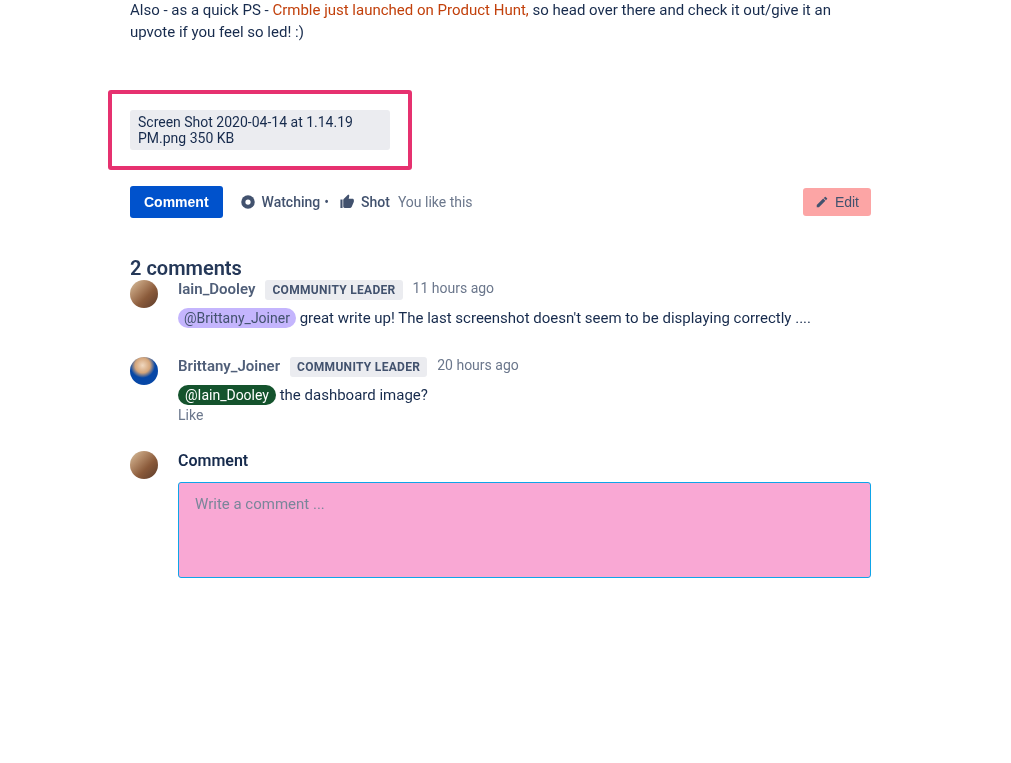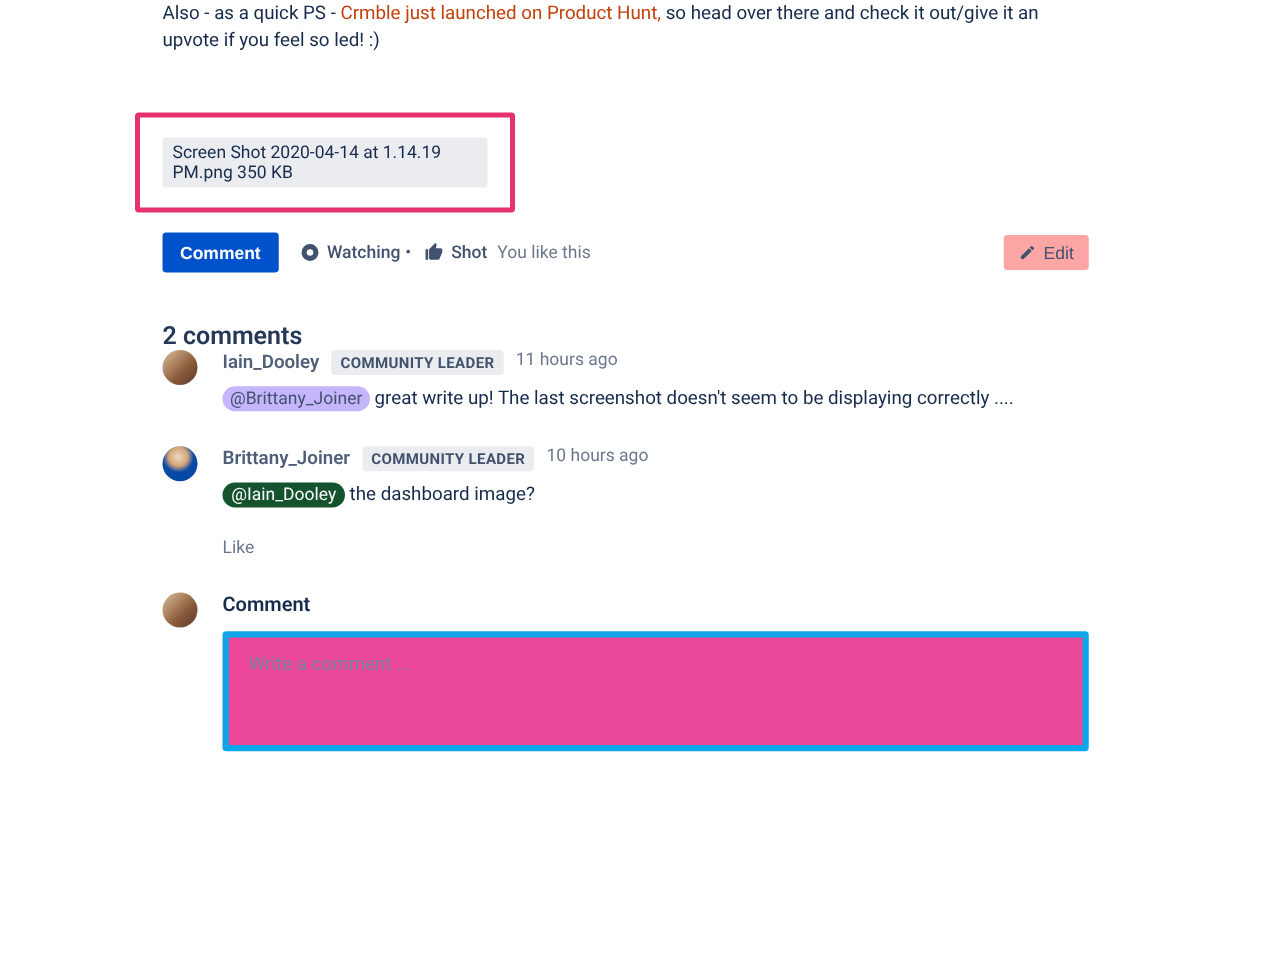--- a/index.html
+++ b/index.html
@@ -156,40 +156,40 @@
   .mention-blue {
     background: #14532d;
     color: #fff;
     border-radius: 10px;
     padding: 2px 7px;
     font-size: 14px;
   }
   .like-link {
     color: #6b778c;
     font-size: 14px;
-    margin-top: 23px;
+    margin-top: 0;
     display: inline-block;
     cursor: pointer;
   }
   .comment-form {
     display: flex;
     margin-top: 10px;
   }
   .comment-form-body { flex: 1; }
   .comment-form-title {
     font-size: 16px;
     font-weight: 600;
     color: #172b4d;
     margin-bottom: 12px;
   }
   .comment-input {
     width: 100%;
     min-height: 96px;
-    background: #ec4899;
-    border: 5px solid #0ea5e9;
+    background: #f9a8d4;
+    border: 1px solid #0ea5e9;
     border-radius: 3px;
     padding: 12px 16px;
     font-size: 15px;
     font-family: inherit;
     color: #172b4d;
     resize: none;
   }
   .comment-input::placeholder { color: #7a869a; }
 </style>
 </head>
@@ -252,21 +252,21 @@
     </div>
   </div>
 
   
   <div class="comment">
     <div class="avatar avatar-brittany"></div>
     <div class="comment-body">
       <div class="comment-header">
         <span class="author-name">Brittany_Joiner</span>
         <span class="badge">COMMUNITY LEADER</span>
-        <span class="timestamp">10 hours ago</span>
+        <span class="timestamp">20 hours ago</span>
       </div>
       <div class="comment-text">
         <span class="mention-blue">@Iain_Dooley</span><span> the dashboard image?</span>
       </div>
       <span class="like-link">Like</span>
     </div>
   </div>
 
   
   <div class="comment-form">

